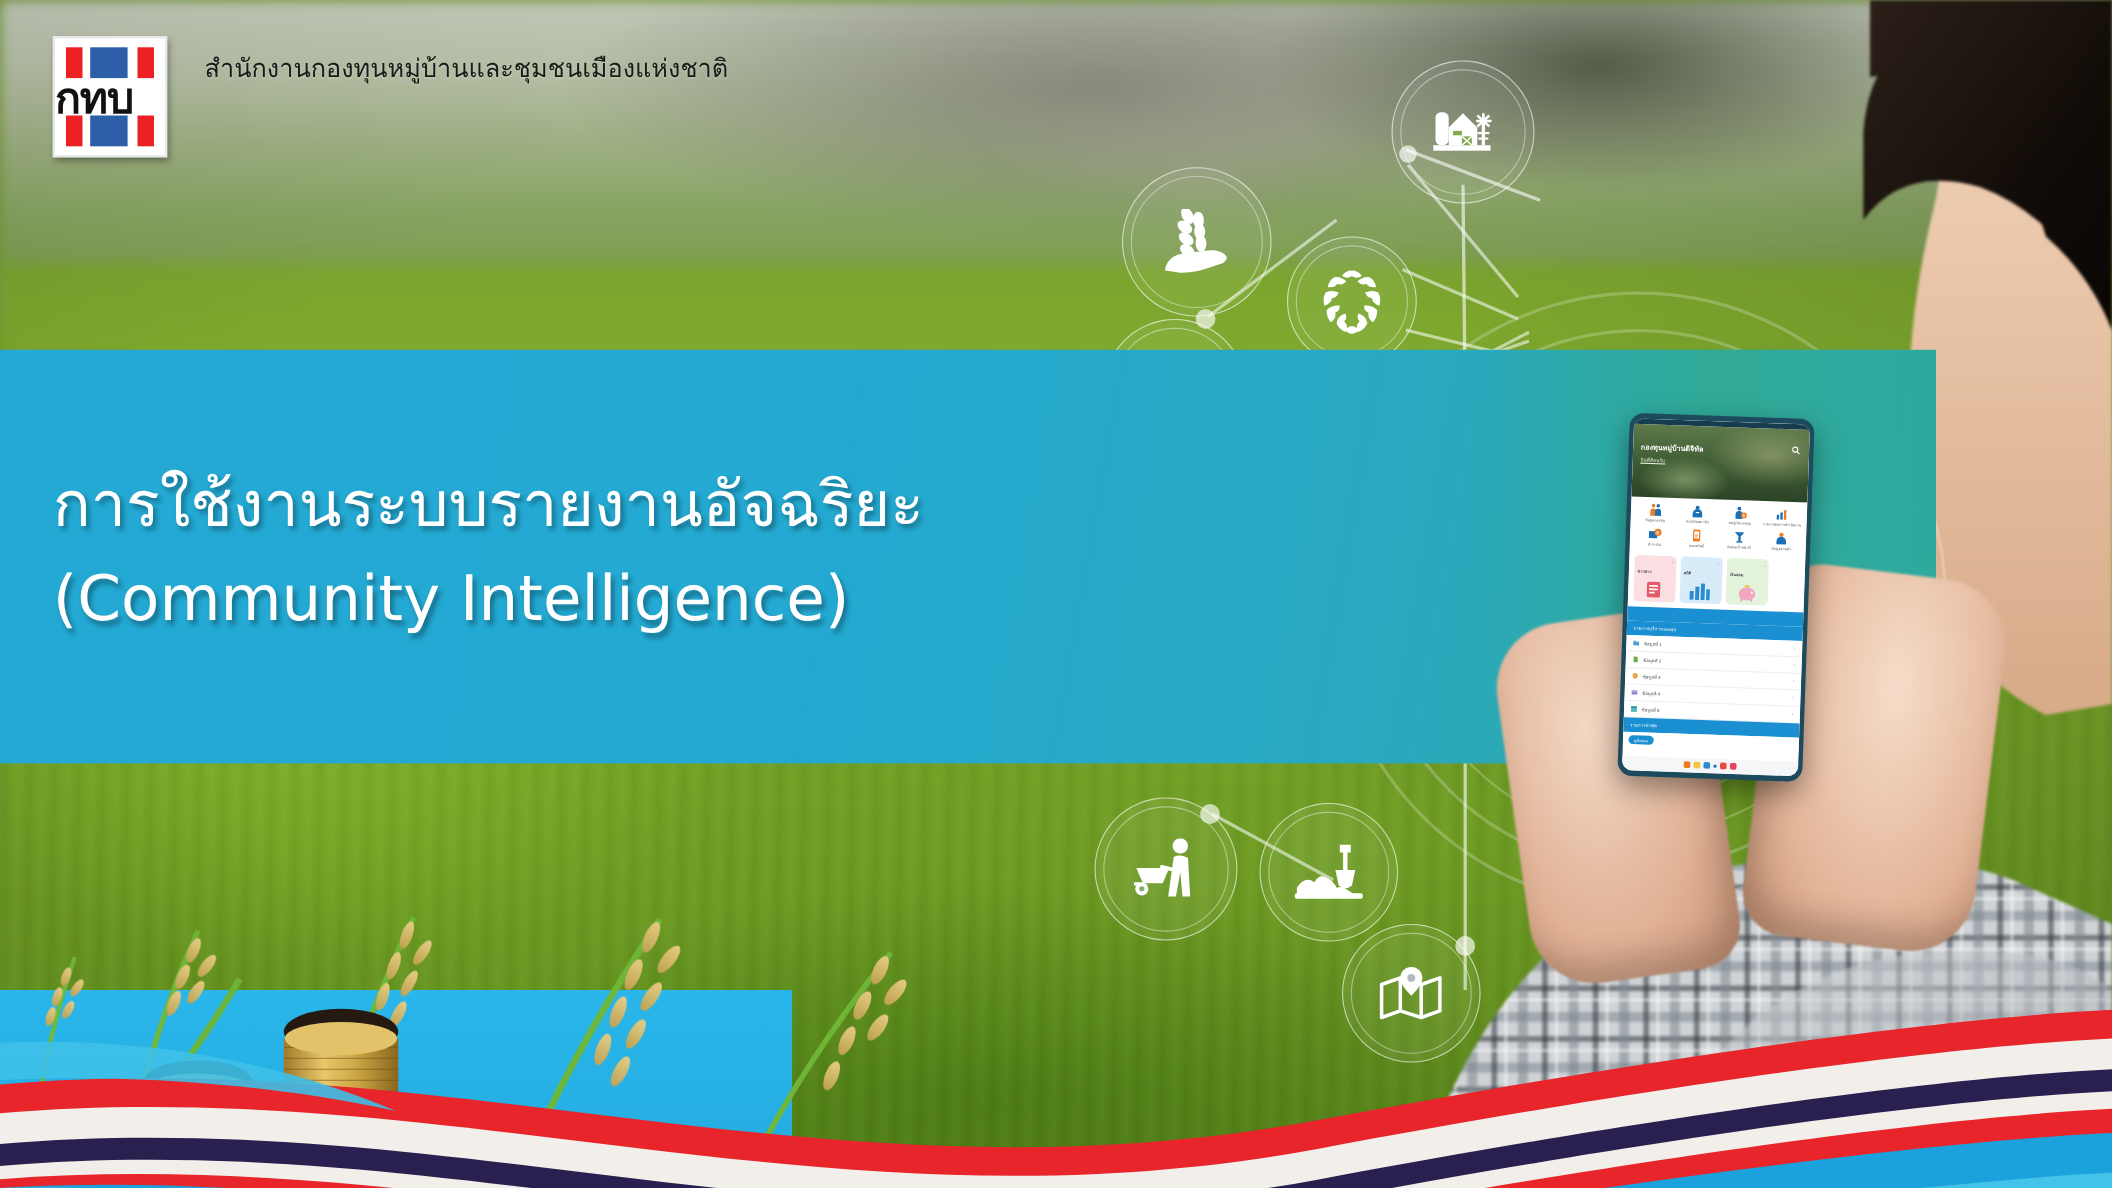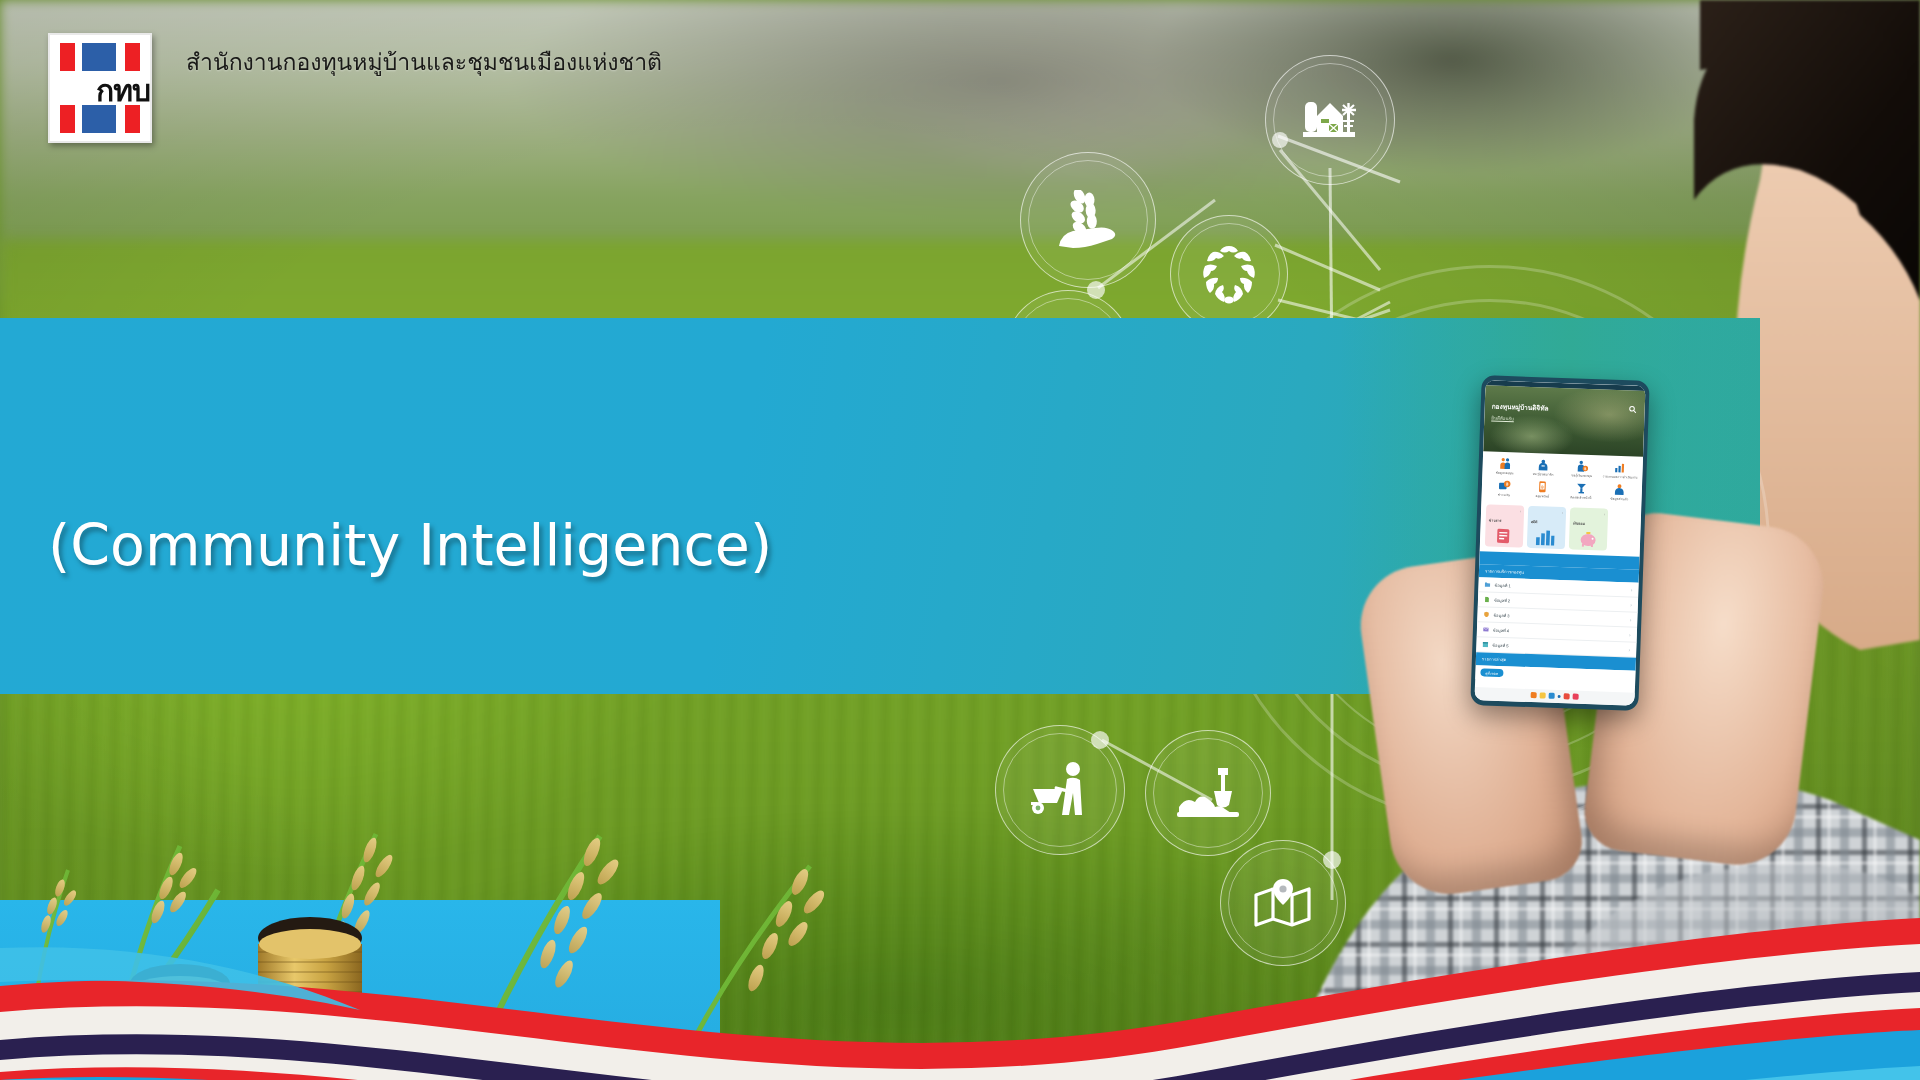--- a/index.html
+++ b/index.html
@@ -49,22 +49,22 @@
     position:absolute; left:48px; top:33px; width:104px; height:110px;
     background:#fff; border:2px solid #e9e9e9; box-shadow:2px 3px 6px rgba(0,0,0,.35);
   }
   .logo-grid { position:absolute; inset:6px; }
   .lg-c { position:absolute; }
   .lg-red  { background:#ed2024; }
   .lg-blue { background:#2c5fa8; }
   .logo-text {
     position:absolute; left:0; right:0; top:34px; height:44px;
     font-family:"DejaVu Sans", sans-serif;
-    font-size:30px; font-weight:bold; color:#111;
-    text-align:right; line-height:44px; letter-spacing:-1px;
+    font-size:39px; font-weight:bold; color:#111;
+    text-align:left; line-height:44px; letter-spacing:-1px;
   }
   .hdr-th {
     position:absolute; left:186px; top:44px;
     font-family:"DejaVu Sans", sans-serif;
     font-size:23px; color:#1a1a18; white-space:nowrap;
     text-shadow:0 1px 2px rgba(255,255,255,.35);
   }
   .hdr-en {
     position:absolute; left:186px; top:98px;
     font-family:"DejaVu Sans", sans-serif;
@@ -383,20 +383,21 @@
   <div class="rings">
     <div class="ring" style="width:560px;height:560px;"></div>
     <div class="ring" style="width:492px;height:492px;"></div>
     <div class="ring" style="width:430px;height:430px;border-width:2px;"></div>
     <div class="ring" style="width:366px;height:366px;border-width:2px;"></div>
   </div>
 
   <div class="banner">
     <div class="banner-fade"></div>
   </div>
+  <div class="title-l1">การใช้งานระบบรายงานอัจฉริยะ</div>
   <div class="title-l2">(Community Intelligence)</div>
 
   <div class="hdr">
     <div class="logo">
       <div class="logo-grid">
         <div class="lg-c lg-red" style="left:4%;  top:2%;  width:18%; height:30%;"></div>
         <div class="lg-c lg-blue" style="left:30%; top:2%;  width:38%; height:30%;"></div>
         <div class="lg-c lg-red" style="left:78%; top:2%;  width:18%; height:30%;"></div>
         <div class="lg-c lg-red" style="left:4%;  top:68%; width:18%; height:30%;"></div>
         <div class="lg-c lg-blue" style="left:30%; top:68%; width:38%; height:30%;"></div>

